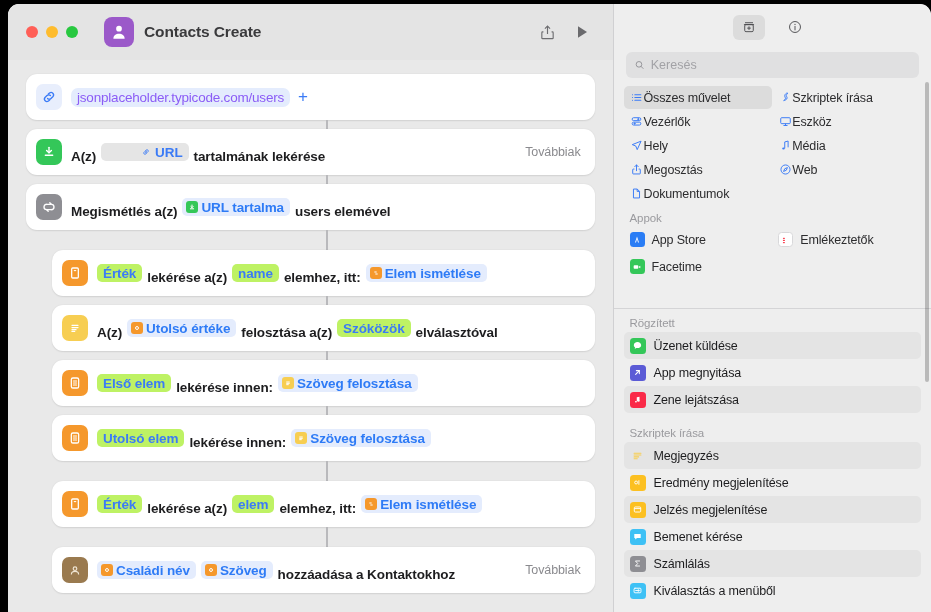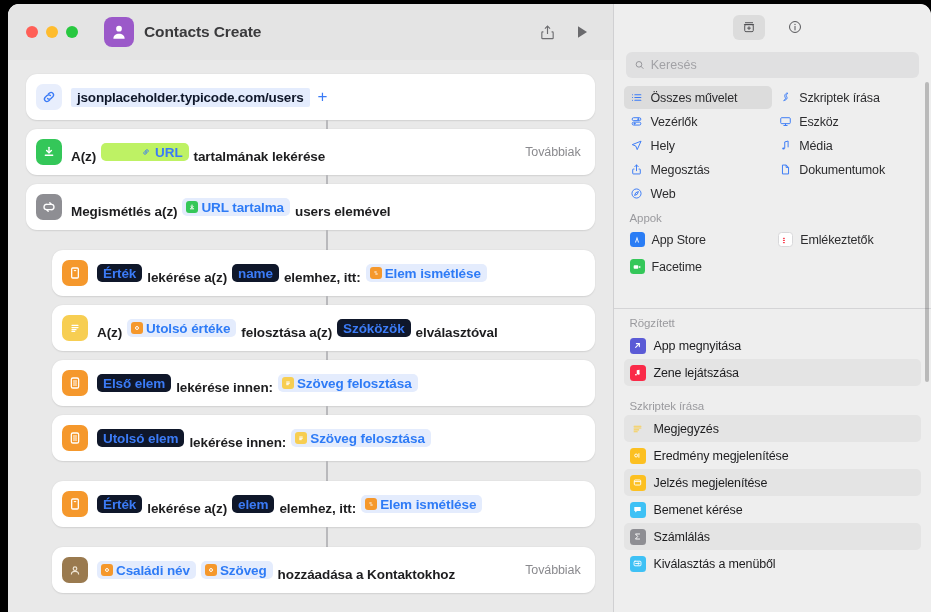--- a/index.html
+++ b/index.html
@@ -106,22 +106,22 @@
   }
   .gap4 { display: inline-block; width: 5px; }
 
   .token {
     display: inline-flex; align-items: center; gap: 3px;
     font-size: 13.5px; font-weight: 600; letter-spacing: -0.1px;
     border-radius: 5px;
     padding: 1.5px 6px;
     white-space: nowrap;
   }
-  .token.blue { background: #bef264; color: #3b7bf6; padding-left: 39px; }
-  .token.blue-plain { background: #0f172a; color: #3b7bf6; }
+  .token.blue { background: #e5e5e5; color: #3b7bf6; padding-left: 39px; }
+  .token.blue-plain { background: #bef264; color: #3b7bf6; }
   .token.var { background: #e4ecfd; color: #2e7bf6; padding-left: 4px; }
   .tokicon {
     width: 12px; height: 12px; border-radius: 3px;
     display: inline-flex; align-items: center; justify-content: center;
     flex: none;
   }
   .tokicon svg { width: 8px; height: 8px; }
   .ti-link { background: transparent; }
   .ti-green { background: #34c759; }
   .ti-orange { background: #f5982c; }
@@ -130,23 +130,23 @@
   .plus {
     color: #3b7bf6; font-size: 17px; font-weight: 500;
     margin-left: 8px; cursor: default;
   }
   .more {
     margin-left: auto;
     font-size: 12.5px; color: #8a8a8e; font-weight: 500;
     letter-spacing: -0.1px;
   }
   .url-token {
-    background: #e4ecfd; color: #0f172a;
-    font-size: 13.5px; font-weight: 700;
-    border-radius: 2px; padding: 2px 6px;
+    background: #e4ecfd; color: #8b5cf6;
+    font-size: 13.5px; font-weight: 400;
+    border-radius: 7px; padding: 2px 6px;
     letter-spacing: -0.2px;
   }
 
   
   .panel {
     width: 335px; height: 100%;
     background: #eeeeee;
     border-left: 0.5px solid #d0d0d2;
     border-radius: 0 11px 0 0;
     position: relative;
@@ -180,21 +180,21 @@
     font-size: 12.5px; color: #3a3a3c; width: 100%;
   }
   .search input::placeholder { color: #a2a2a6; }
 
   .cat-grid {
     display: grid; grid-template-columns: 1fr 1fr;
     padding: 8px 10px 0 10px;
     row-gap: 1px;
   }
   .cat {
-    display: flex; align-items: center; gap: 7px;
+    display: flex; align-items: center; 
     height: 23px; padding: 0 6px;
     border-radius: 5px;
     font-size: 12.5px; color: #2c2c2e; letter-spacing: -0.15px;
   }
   .cat.selected { background: #dcdcdc; }
   .cat .ci { width: 14px; display: flex; align-items:center; justify-content:center; flex: none; }
   .cat .ci svg { width: 13px; height: 13px; }
 
   .section-head {
     font-size: 11.5px; color: #9a9a9e; font-weight: 500;
@@ -629,34 +629,34 @@
               <path d="M12 3.6v10.6"></path>
               <path d="M8.8 6.8 12 3.6l3.2 3.2"></path>
               <path d="M7.4 11.2H6a1 1 0 0 0-1 1v7a1 1 0 0 0 1 1h12a1 1 0 0 0 1-1v-7a1 1 0 0 0-1-1h-1.4"></path>
             </svg>
         </span>
         <span>Megosztás</span>
       </div>
       <div class="cat">
         <span class="ci">
           <svg viewBox="0 0 24 24" fill="none" stroke="#3b7bf6" stroke-width="1.8" stroke-linejoin="round">
+              <circle cx="12" cy="12" r="8.4"></circle>
+              <path d="M15.6 8.4 10.6 10.6 8.4 15.6 13.4 13.4z"></path>
+            </svg>
+        </span>
+        <span>Web</span>
+      </div>
+      <div class="cat">
+        <span class="ci">
+          <svg viewBox="0 0 24 24" fill="none" stroke="#3b7bf6" stroke-width="1.8" stroke-linejoin="round">
               <path d="M6.4 3.8h7l4.2 4.4v12H6.4z"></path>
               <path d="M13.2 3.8v4.4h4.4"></path>
             </svg>
         </span>
         <span>Dokumentumok</span>
-      </div>
-      <div class="cat">
-        <span class="ci">
-          <svg viewBox="0 0 24 24" fill="none" stroke="#3b7bf6" stroke-width="1.8" stroke-linejoin="round">
-              <circle cx="12" cy="12" r="8.4"></circle>
-              <path d="M15.6 8.4 10.6 10.6 8.4 15.6 13.4 13.4z"></path>
-            </svg>
-        </span>
-        <span>Web</span>
       </div>
     </div>
 
     <div class="section-head">Appok</div>
     <div class="app-grid">
       <div class="app-item">
         <span class="appicon" style="background:#2a7df5">
           <svg viewBox="0 0 24 24" fill="#fff">
               <path d="M12 3.6 7.2 18h2.4L12 9.8 14.4 18h2.4z"></path>
             </svg>
@@ -682,20 +682,28 @@
         </span>
         <span>Facetime</span>
       </div>
     </div>
     <div class="fade-mask" style="top:286px;height:18px"></div>
     <div class="divider" style="position:absolute;top:304px;left:0;right:0"></div>
 
     <div style="position:absolute;top:306px;left:0;right:0;bottom:0;overflow:hidden">
       <div class="section-head">Rögzített</div>
 
+      <div class="list-item alt">
+        <span class="li-icon" style="background:#34c759">
+          <svg viewBox="0 0 24 24" fill="#fff">
+              <path d="M12 4.6c-4.6 0-8 2.9-8 6.6 0 2.1 1.1 3.9 2.9 5.1-.2 1-.7 2-1.4 2.8 1.6-.3 3-1 4-1.8.8.2 1.6.3 2.5.3 4.6 0 8-2.9 8-6.4s-3.4-6.6-8-6.6z"></path>
+            </svg>
+        </span>
+        <span>Üzenet küldése</span>
+      </div>
       <div class="list-item">
         <span class="li-icon" style="background:#5b5bd6">
           <svg viewBox="0 0 24 24" fill="none" stroke="#fff" stroke-width="2.4" stroke-linecap="round" stroke-linejoin="round">
               <path d="M8 16 16 8"></path>
               <path d="M9.6 8H16v6.4"></path>
             </svg>
         </span>
         <span>App megnyitása</span>
       </div>
       <div class="list-item alt">

